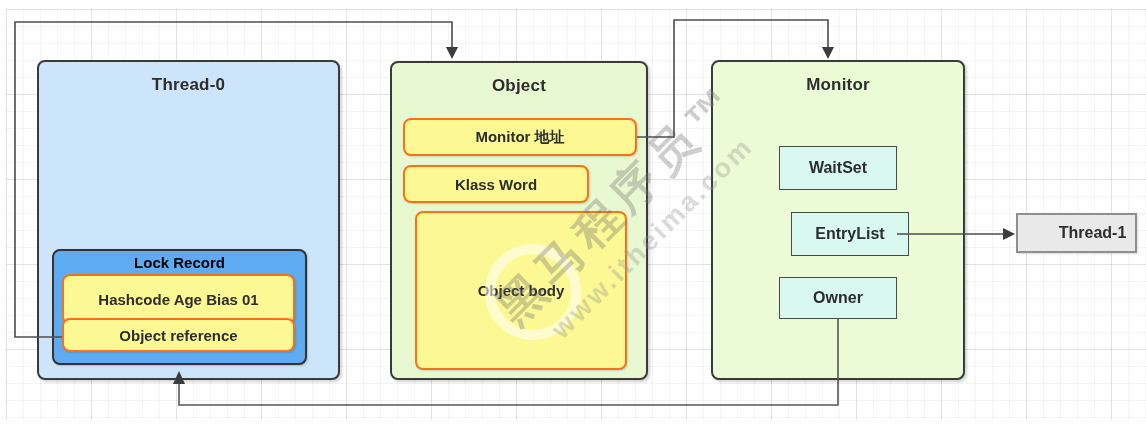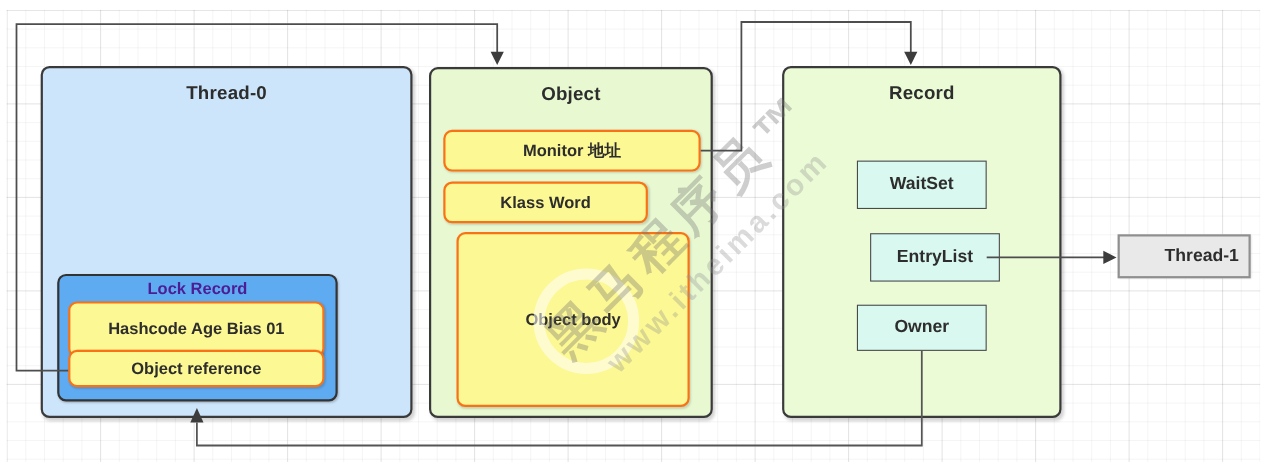--- a/index.html
+++ b/index.html
@@ -18,24 +18,24 @@
   }
   .node{position:absolute;box-sizing:border-box;z-index:2;}
   .bigbox{
     border:2px solid #3a3a3a;border-radius:8px;
     box-shadow:2px 2px 3px rgba(0,0,0,0.18);
   }
   .title{
     text-align:center;font-weight:700;font-size:17px;color:#2d2d2d;
     padding-top:13px;letter-spacing:0.2px;
   }
-  .thread0{left:37px;top:60px;width:338px;height:320px;background:#cde5fb;}
+  .thread0{left:37px;top:60px;width:303px;height:320px;background:#cde5fb;}
   .lockrec{left:52px;top:249px;width:255px;height:116px;background:#5fabf2;
     border:2px solid #333;border-radius:8px;box-shadow:1px 1px 2px rgba(0,0,0,0.2);}
-  .lockrec-title{font-size:15px;font-weight:700;color:#4c1d95;text-align:center;padding-top:3px;}
+  .lockrec-title{font-size:15px;font-weight:700;color:#000000;text-align:center;padding-top:3px;}
   .yellowrow{
     position:absolute;box-sizing:border-box;background:#fcf893;
     border:2px solid #f97316;border-radius:8px;display:flex;align-items:center;justify-content:center;
     font-weight:700;font-size:15px;color:#2d2d2d;box-shadow:1px 1px 2px rgba(0,0,0,0.15);
   }
   .objbox{left:390px;top:61px;width:258px;height:319px;background:#e8f9d2;}
   .monbox{left:711px;top:60px;width:254px;height:320px;background:#eafbd5;}
   .slot{
     position:absolute;box-sizing:border-box;background:#d9f8ef;
     border:1.5px solid #4a4a4a;display:flex;align-items:center;justify-content:center;
@@ -76,21 +76,21 @@
   <div class="yellowrow node" style="left:62px;top:318px;width:233px;height:34px;">Object reference</div>
 
   <div class="node bigbox objbox">
     <div class="title">Object</div>
   </div>
   <div class="yellowrow node" style="left:403px;top:118px;width:234px;height:38px;">Monitor 地址</div>
   <div class="yellowrow node" style="left:403px;top:165px;width:186px;height:38px;">Klass Word</div>
   <div class="yellowrow node" style="left:415px;top:211px;width:212px;height:159px;">Object body</div>
 
   <div class="node bigbox monbox">
-    <div class="title">Record</div>
+    <div class="title">Monitor</div>
   </div>
   <div class="slot node" style="left:779px;top:146px;width:118px;height:44px;">WaitSet</div>
   <div class="slot node" style="left:779px;top:212px;width:118px;height:44px;margin-left:12px;">EntryList</div>
   <div class="slot node" style="left:779px;top:277px;width:118px;height:42px;">Owner</div>
 
   <div class="node thread1">Thread-1</div>
 
   <div class="watermark">
     <div class="wm-ring"></div>
     <div class="wm-text">

